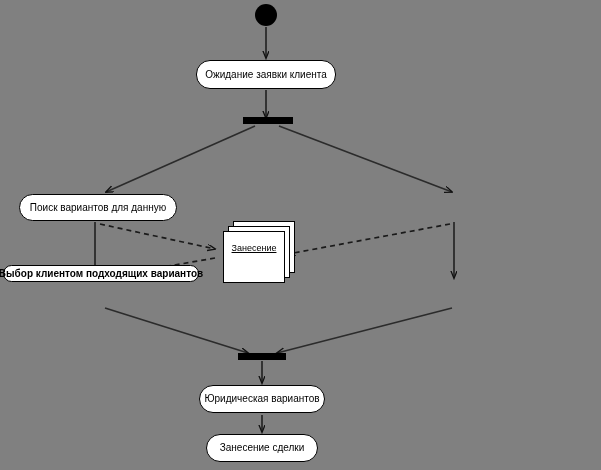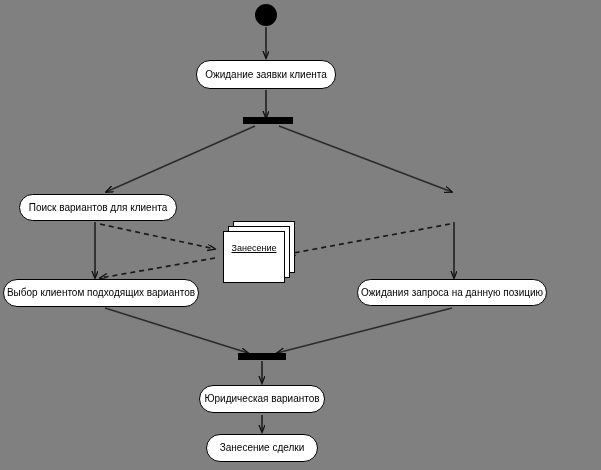--- a/index.html
+++ b/index.html
@@ -138,38 +138,35 @@
 
     <div class="start-node" style="left:255px; top:4px; width:22px; height:22px;"></div>
 
     <div class="activity-node" style="left:196px; top:60px; width:140px; height:29px;">
       <span>Ожидание заявки клиента</span>
     </div>
 
     <div class="sync-bar" style="left:243px; top:117px; width:50px; height:7px;"></div>
 
     <div class="activity-node" style="left:19px; top:194px; width:158px; height:27px;">
-      <span>Поиск вариантов для клиента</span>
+      <span>Поиск вариантов для данную</span>
     </div>
 
 
     <div class="object-node" style="left:223px; top:221px; width:75px; height:64px;">
       <div class="object-card object-card-back2"></div>
       <div class="object-card object-card-back1"></div>
       <div class="object-card object-card-front"></div>
       <div class="object-label">Занесение</div>
     </div>
 
-    <div class="activity-node" style="left:3px; top:279px; width:196px; height:28px;">
+    <div class="activity-node" style="left:3px; top:265px; width:196px; height:17px;font-weight:bold;">
       <span>Выбор клиентом подходящих вариантов</span>
     </div>
 
-    <div class="activity-node" style="left:357px; top:279px; width:190px; height:27px;">
-      <span>Ожидания запроса на данную позицию</span>
-    </div>
 
     <div class="sync-bar" style="left:238px; top:353px; width:48px; height:7px;"></div>
 
     <div class="activity-node" style="left:199px; top:385px; width:126px; height:28px;">
       <span>Юридическая вариантов</span>
     </div>
 
     <div class="activity-node" style="left:206px; top:434px; width:112px; height:28px;">
       <span>Занесение сделки</span>
     </div>

